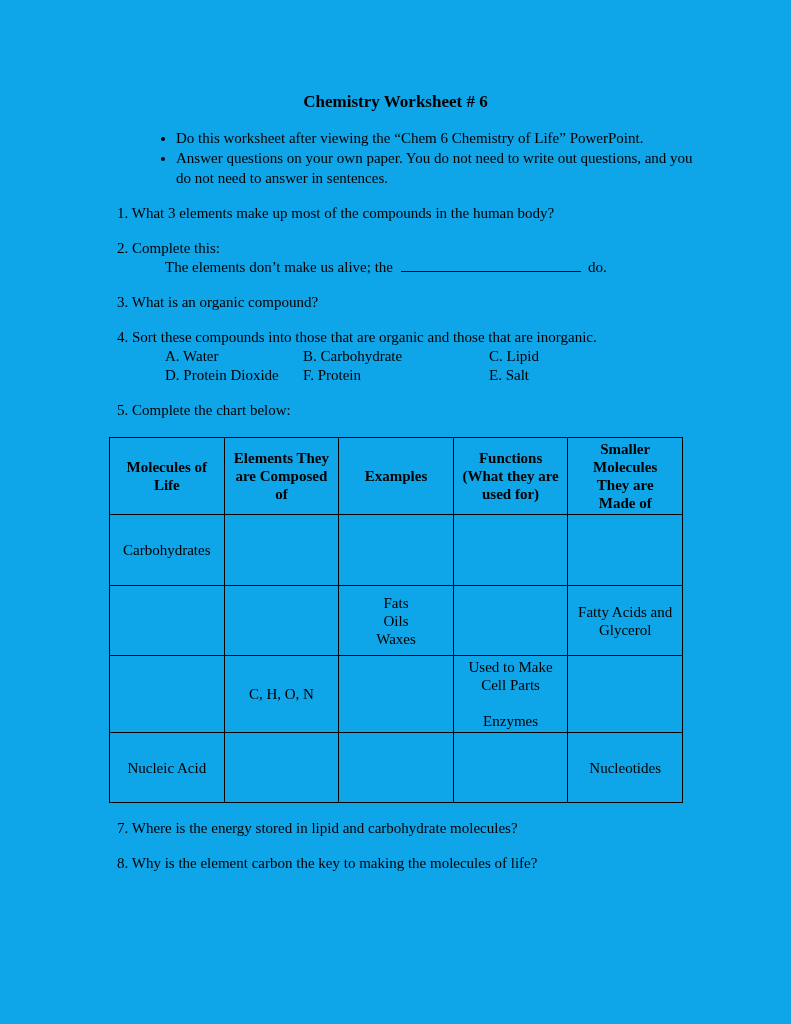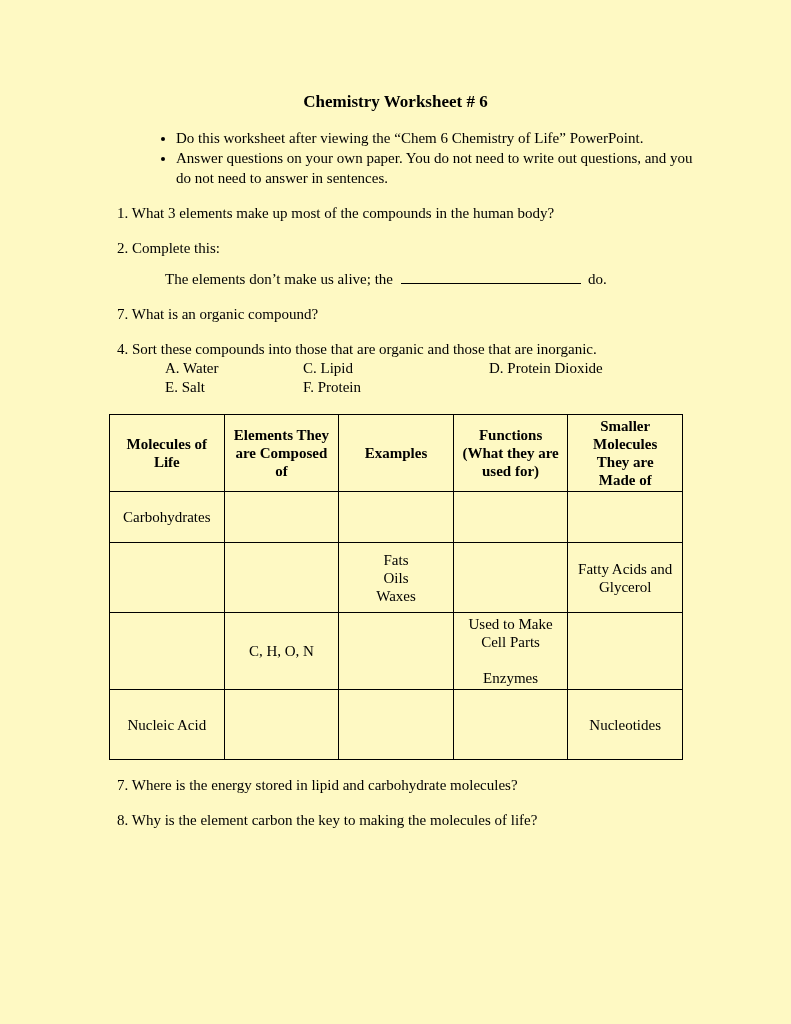--- a/index.html
+++ b/index.html
@@ -4,21 +4,21 @@
 <style>
   html, body {
     margin: 0;
     padding: 0;
     background: #ffffff;
   }
   .page {
     position: relative;
     width: 791px;
     height: 1024px;
-    background: #fef9c3;
+    background: #0ea5e9;
     color: #000000;
     font-family: "Liberation Serif", "DejaVu Serif", serif;
     font-size: 15px;
     overflow: hidden;
   }
   .title {
     margin: 0;
     padding-top: 91px;
     font-size: 17px;
     font-weight: bold;
@@ -32,21 +32,21 @@
   }
   ul.instructions li {
     line-height: 20px;
     max-width: 520px;
   }
   p.q {
     margin: 16px 0 0 117px;
     line-height: 19px;
   }
   p.q-cont {
-    margin: 12px 0 0 165px;
+    margin: 0 0 0 165px;
     line-height: 19px;
   }
   .blank {
     display: inline-block;
     width: 180px;
     height: 13px;
     border-bottom: 1px solid #000;
     margin: 0 7px 0 8px;
     vertical-align: baseline;
   }
@@ -68,21 +68,21 @@
     padding: 2px 4px;
     text-align: center;
     vertical-align: middle;
     white-space: pre-line;
     line-height: 18px;
     font-size: 15px;
     overflow: hidden;
   }
   table.chart th { font-weight: bold; }
   tr.r-head   { height: 73px; }
-  tr.r-carbs  { height: 51px; }
+  tr.r-carbs  { height: 71px; }
   tr.r-lipids { height: 70px; }
   tr.r-prot   { height: 75px; }
   tr.r-nucleic{ height: 70px; }
   td.cell-left {
     text-align: left;
     padding-left: 12px;
   }
   td.cell-top {
     vertical-align: top;
     padding-top: 2px;
@@ -99,31 +99,33 @@
   <ul class="instructions">
     <li>Do this worksheet after viewing the “Chem 6 Chemistry of Life” PowerPoint.</li>
     <li>Answer questions on your own paper. You do not need to write out questions, and you do not need to answer in sentences.</li>
   </ul>
 
   <p class="q">1. What 3 elements make up most of the compounds in the human body?</p>
 
   <p class="q">2. Complete this:</p>
   <p class="q-cont"><span>The elements don’t make us alive; the</span><span class="blank"></span><span>do.</span></p>
 
-  <p class="q">7. What is an organic compound?</p>
+  <p class="q">3. What is an organic compound?</p>
 
   <p class="q">4. Sort these compounds into those that are organic and those that are inorganic.</p>
   <div class="opts">
     <span>A. Water</span>
+    <span>B. Carbohydrate</span>
     <span>C. Lipid</span>
     <span>D. Protein Dioxide</span>
+    <span>F. Protein</span>
     <span>E. Salt</span>
-    <span>F. Protein</span>
   </div>
 
+  <p class="q">5. Complete the chart below:</p>
 
   <table class="chart">
     <thead>
       <tr class="r-head">
         <th>Molecules of
 Life</th>
         <th>Elements They
 are Composed
 of</th>
         <th>Examples</th>

